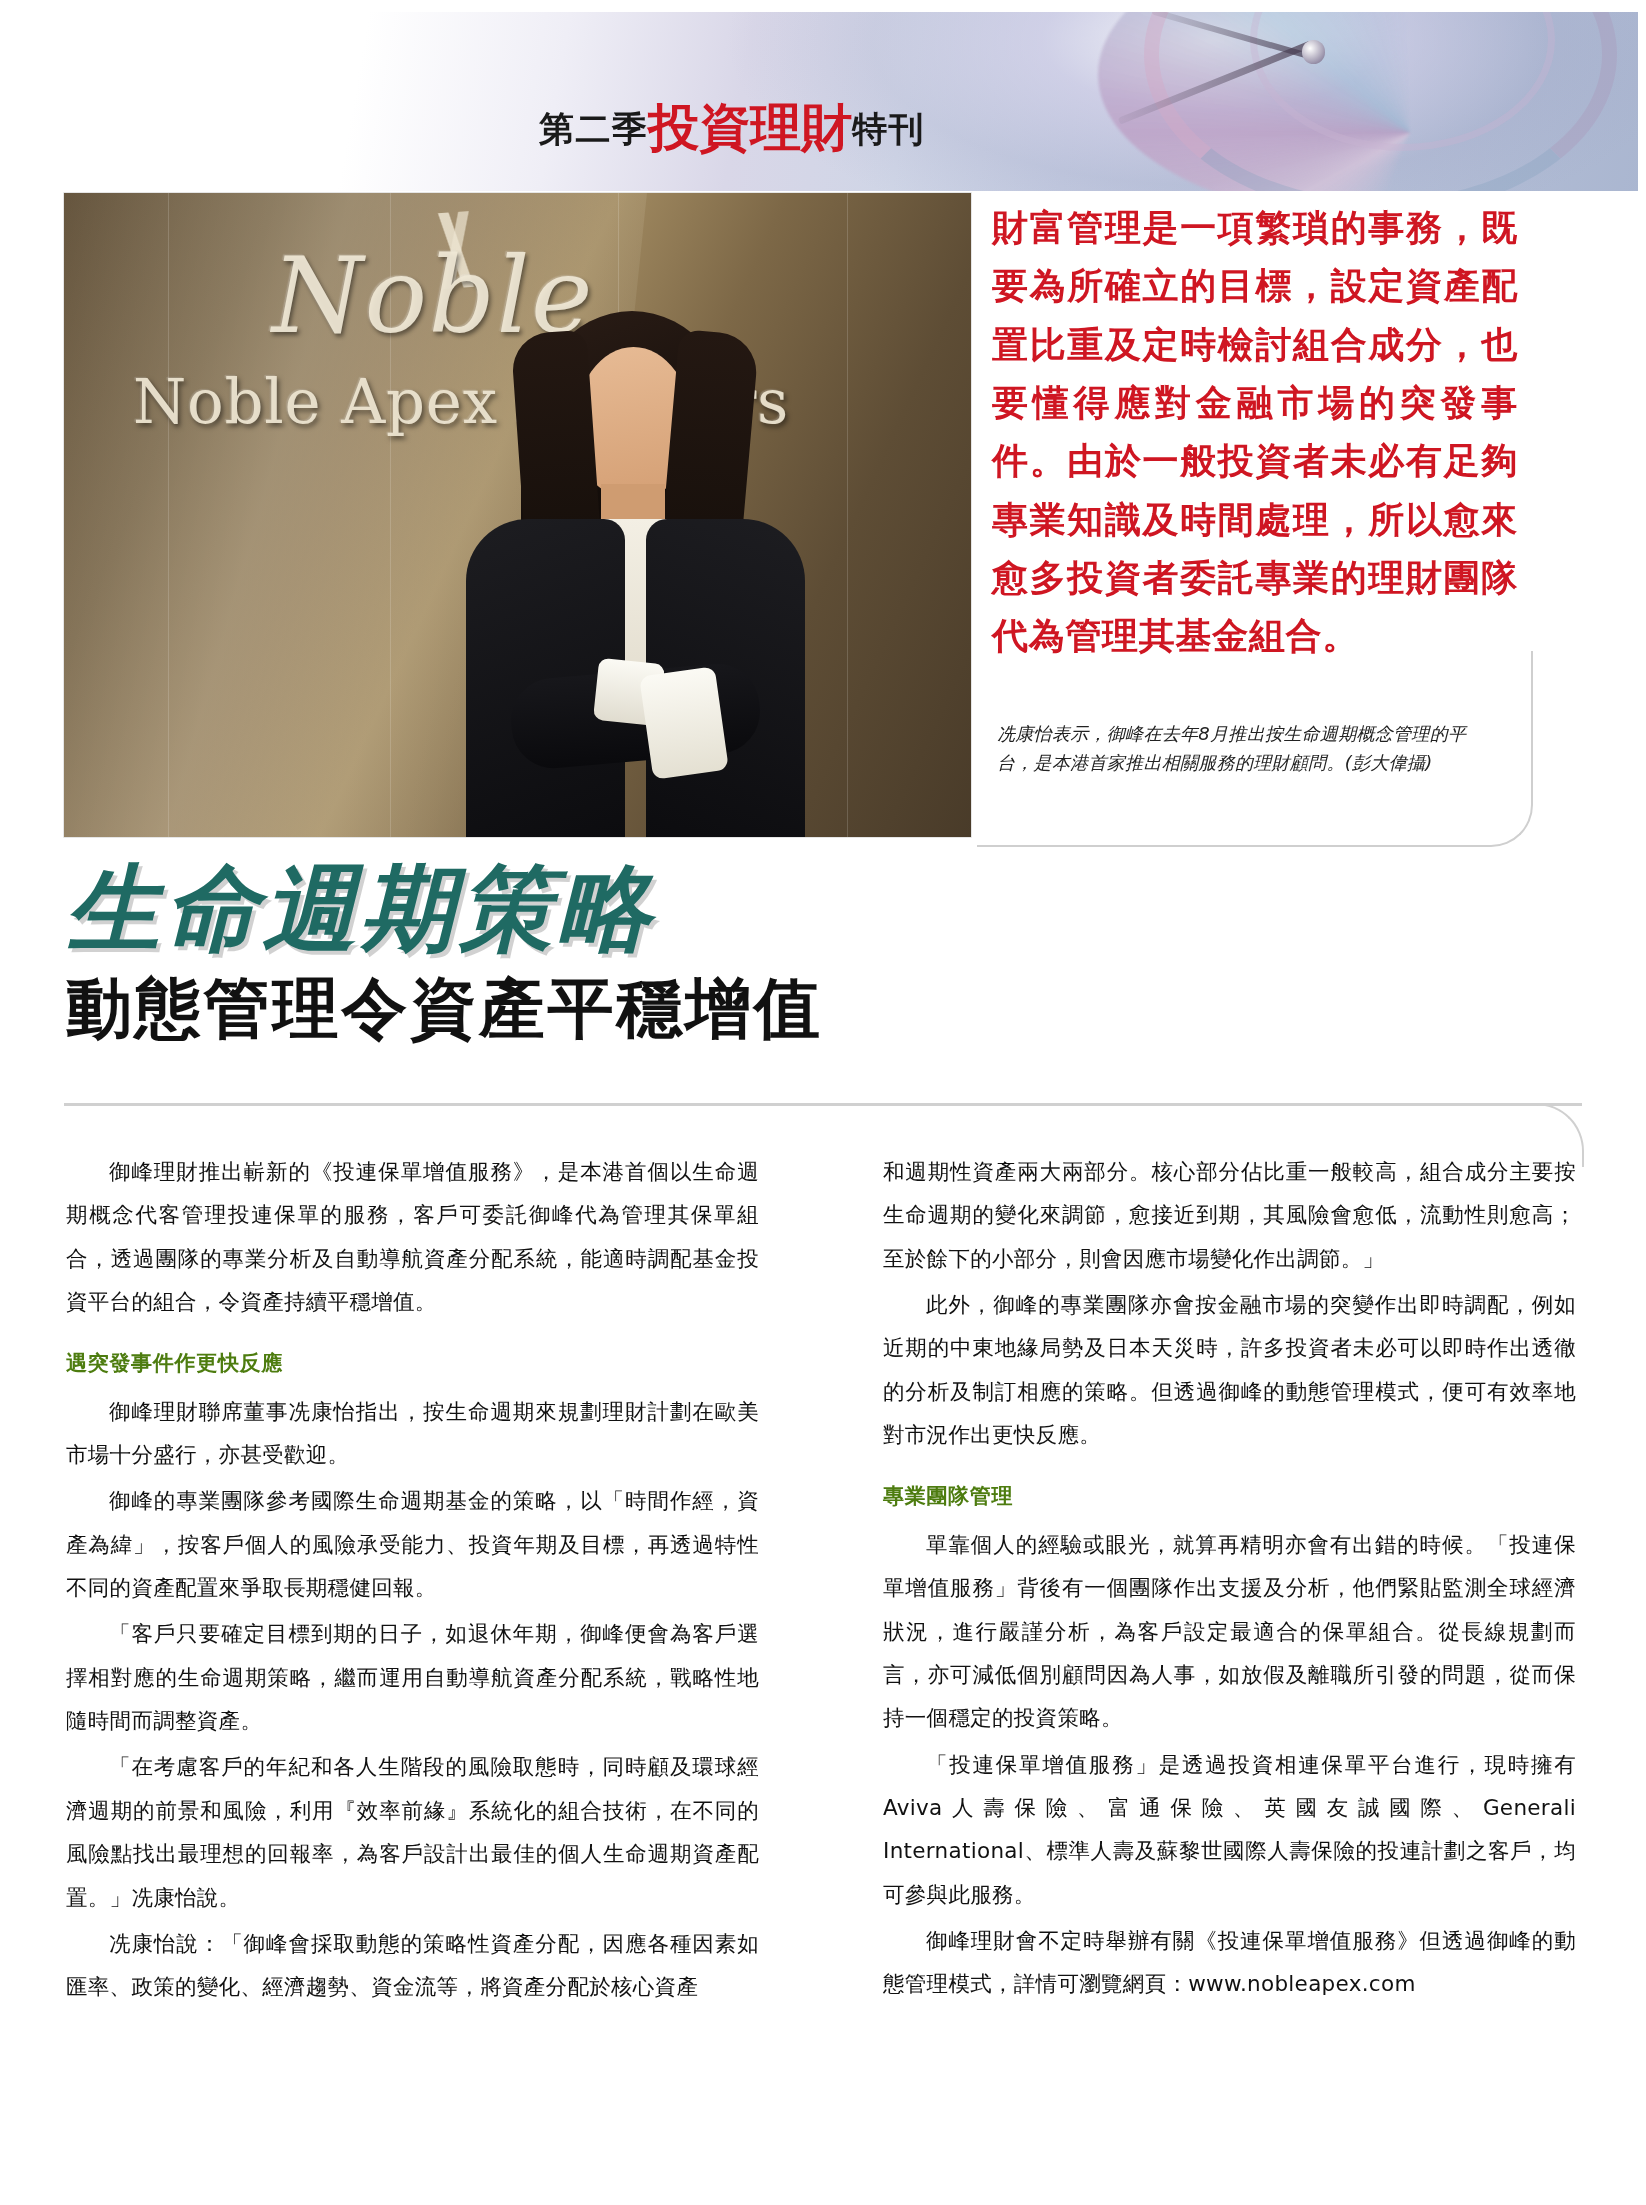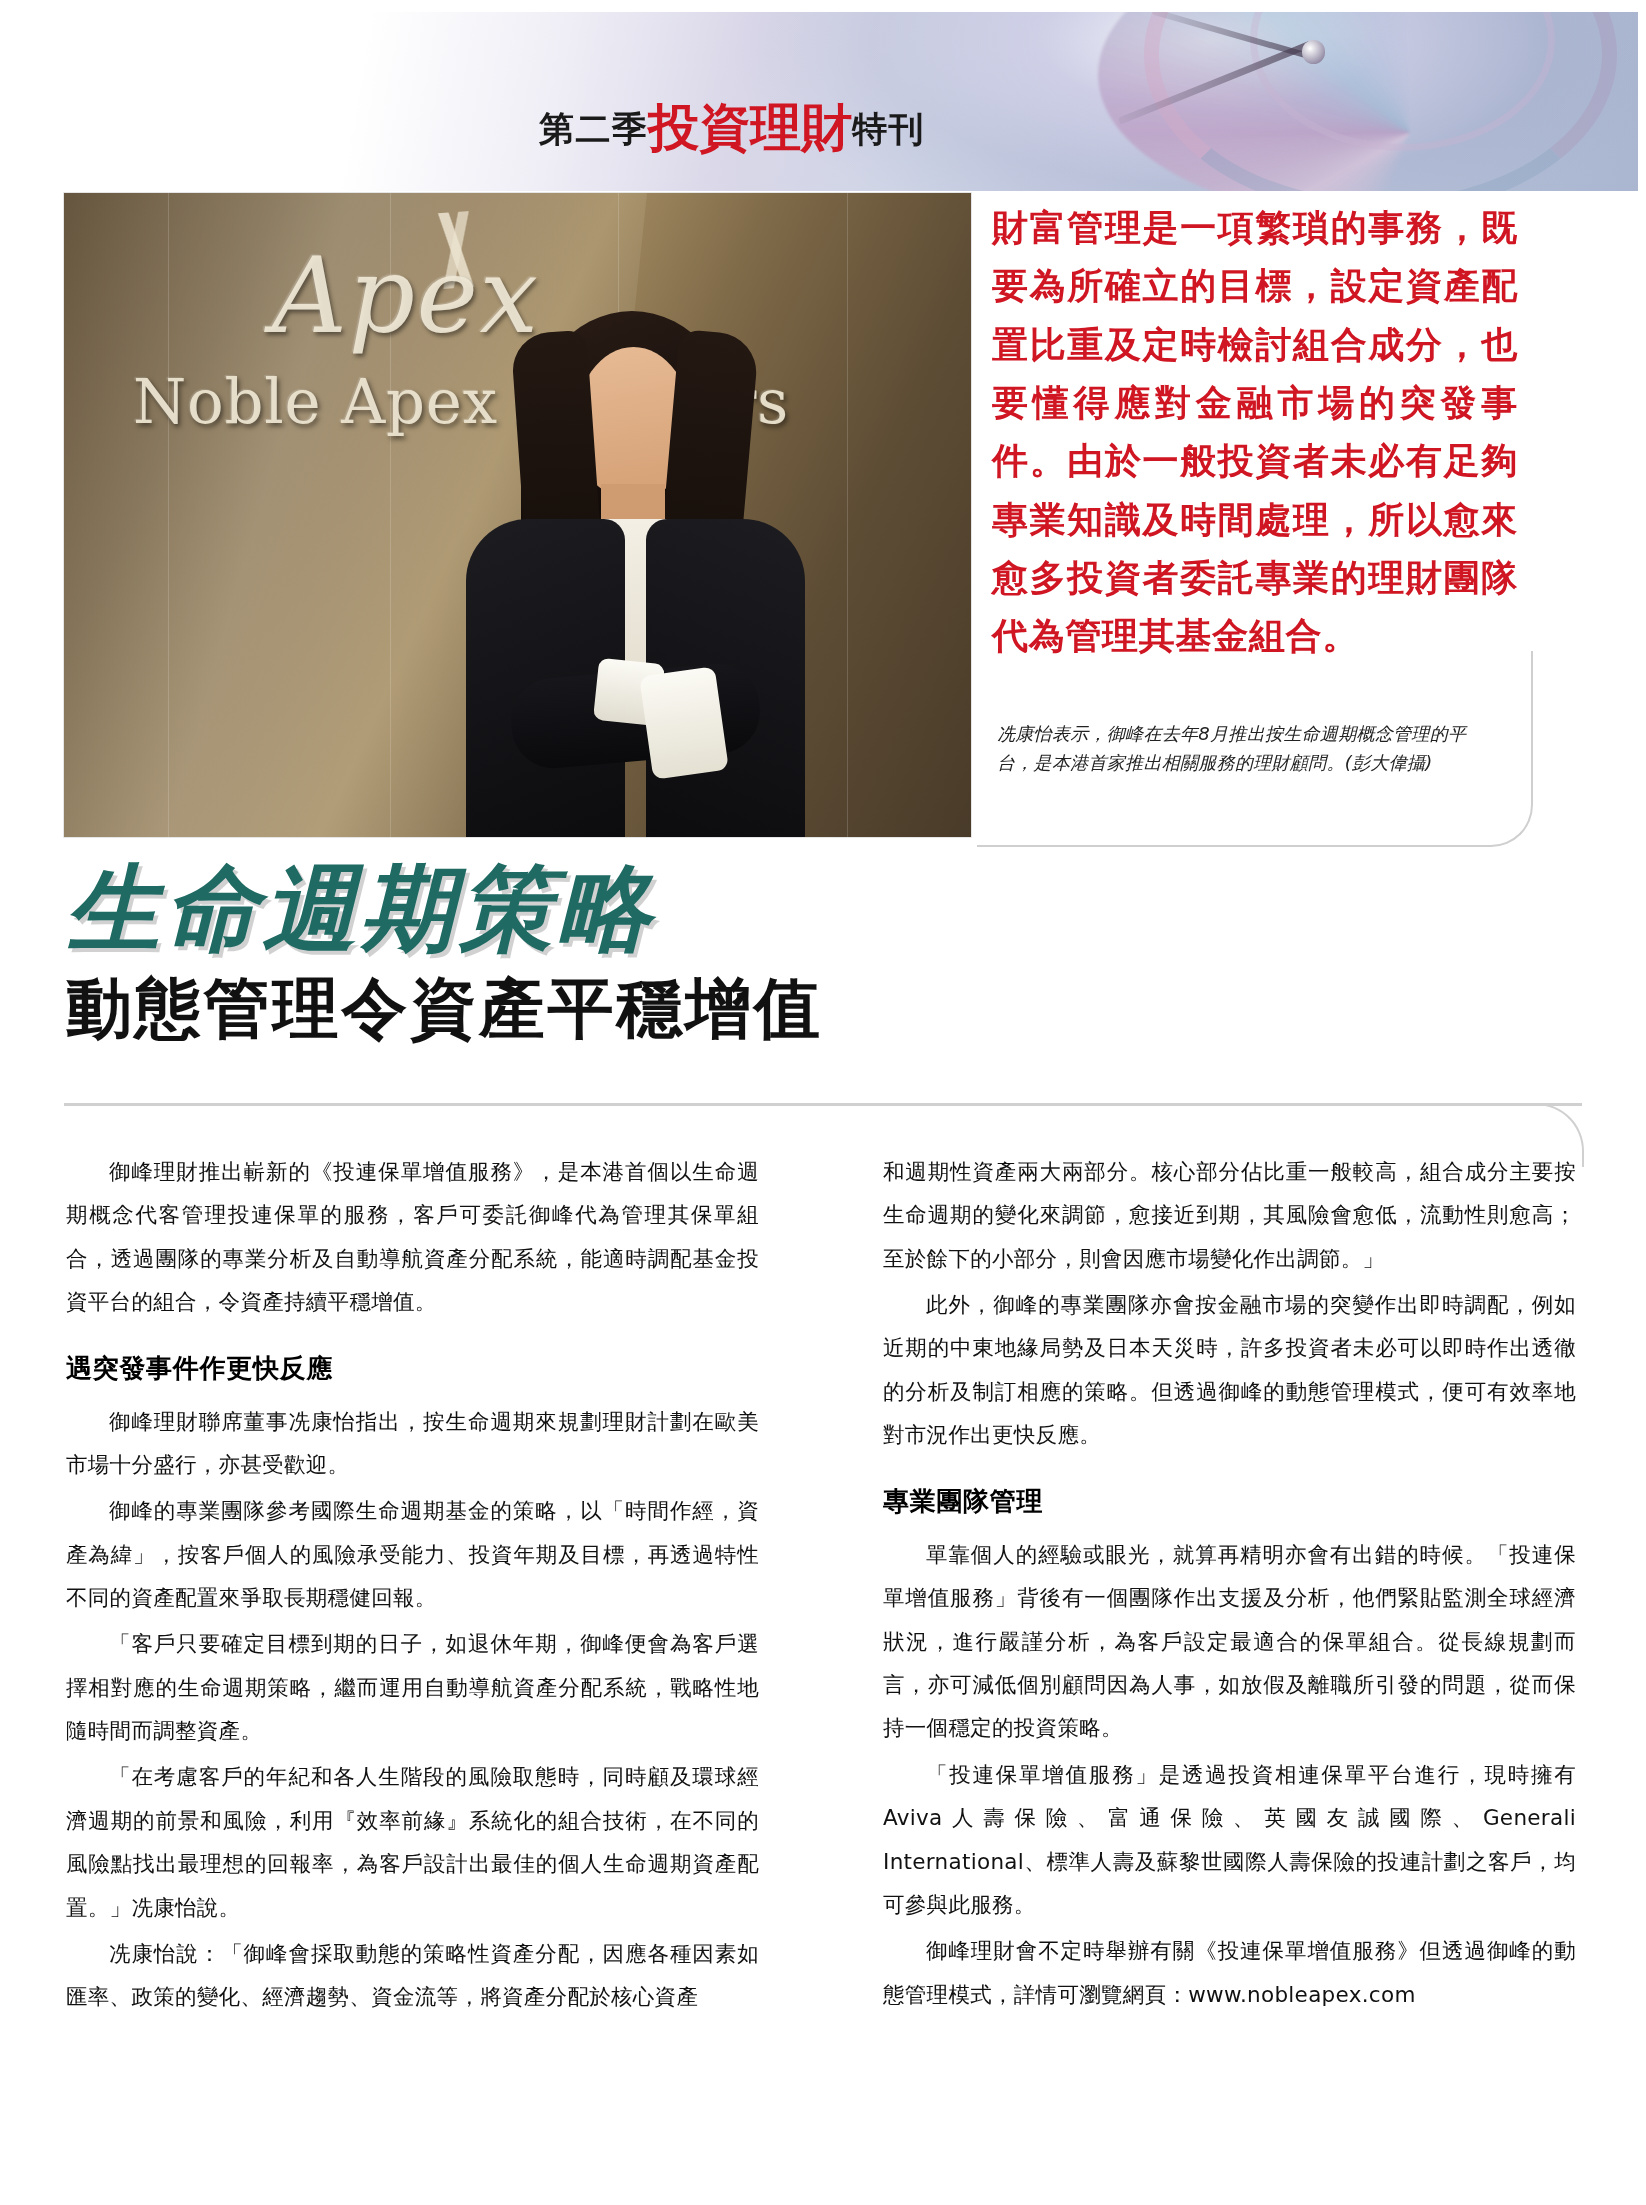--- a/index.html
+++ b/index.html
@@ -367,23 +367,23 @@
   .col-left { left: 66px; }
   .col-right { left: 883px; }
 
   .col p {
     margin: 0 0 2.8px 0;
     text-indent: 43px;
   }
   .col p.noindent { text-indent: 0; }
   .col h3 {
     margin: 18px 0 5.5px 0;
-    font-size: 26px;
+    font-size: 21px;
     font-weight: bold;
-    color: #000000;
+    color: #4d7c0f;
     letter-spacing: 0.7px;
     text-indent: 0;
   }
   .url { letter-spacing: 0.3px; }
 </style>
 </head>
 <body>
 
 <div class="banner">
   <div class="banner-bg"></div>
@@ -398,21 +398,21 @@
   </div>
 </div>
 
 <div class="photo">
   <div class="sheen"></div>
   <div class="wall-panel" style="left:104px;"></div>
   <div class="wall-panel" style="left:326px;"></div>
   <div class="wall-panel" style="left:554px;"></div>
   <div class="wall-panel" style="left:783px;"></div>
   <div class="logo-mark"></div>
-  <div class="logo-apex">Apex</div>
+  <div class="logo-apex">Noble</div>
   <div class="logo-name">Noble Apex Advisors</div>
   <div class="person">
     <div class="hair"></div>
     <div class="face"></div>
     <div class="hair-front-l"></div>
     <div class="hair-front-r"></div>
     <div class="neck"></div>
     <div class="blouse"></div>
     <div class="jacket-l"></div>
     <div class="jacket-r"></div>

